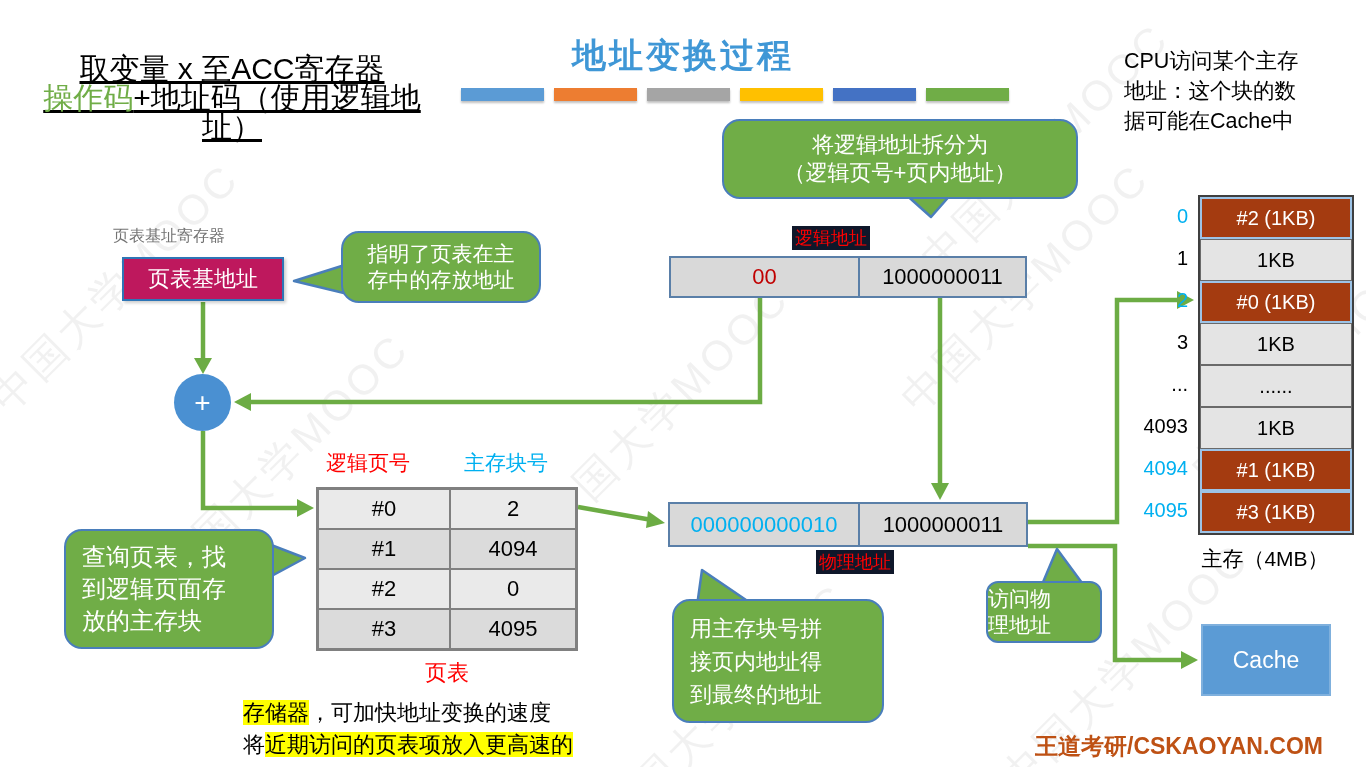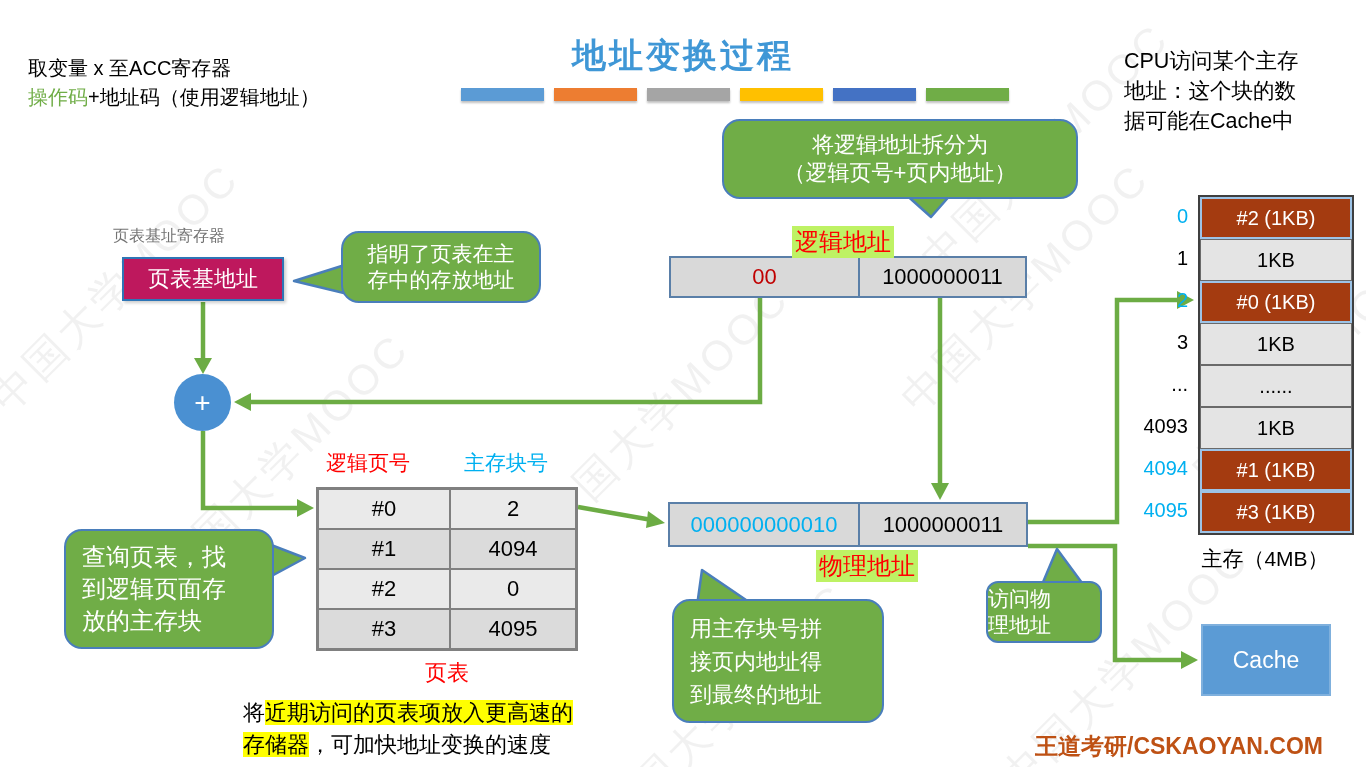--- a/index.html
+++ b/index.html
@@ -16,22 +16,22 @@
   }
   
   #title{
     left:450px;top:33px;width:466px;text-align:center;
     font-size:34px;font-weight:bold;color:#3F97D6;letter-spacing:3px;z-index:4;
   }
   #bars{left:461px;top:88px;width:548px;height:13px;display:flex;gap:10px;z-index:4;}
   #bars .bar{flex:1;height:13px;box-shadow:0 2px 2px rgba(0,0,0,0.25);}
   
   #instr{
-    left:28px;top:54px;width:408px;text-align:left;color:#000;
-    font-size:20px;line-height:29px;z-index:4;
+    left:28px;top:54px;width:408px;text-align:center;color:#000;
+    font-size:30px;line-height:29px;z-index:4;text-decoration:underline;
   }
   #instr .green{color:#70AD47;font-weight:bold;}
   #instr .green-n{color:#70AD47;}
   #instr .red{color:#C00000;font-weight:bold;}
   #instr .bold{font-weight:bold;}
   
   #cpu-note{
     left:1124px;top:46px;width:244px;font-size:21.5px;line-height:30px;color:#000;z-index:4;
   }
   
@@ -51,21 +51,21 @@
   .addrbox{
     position:absolute;display:flex;z-index:3;border:2px solid #5A7FA8;background:#D9D9D9;
     box-sizing:border-box;
   }
   .addrbox .cell{
     display:flex;align-items:center;justify-content:center;font-size:22px;box-sizing:border-box;
   }
   .addrbox .c1{width:189px;border-right:2px solid #5A7FA8;}
   .addrbox .c2{flex:1;}
   .ylabel{
-    position:absolute;background:#bef264;color:#FF0000;font-size:24px;z-index:4;
+    position:absolute;background:#0f172a;color:#FF0000;font-size:18px;z-index:4;
     padding:0 3px;white-space:nowrap;
   }
   
   #plus{
     left:174px;top:374px;width:57px;height:57px;border-radius:50%;
     background:#4A90D2;color:#fff;font-size:28px;display:flex;align-items:center;
     justify-content:center;z-index:3;
   }
   
   #ptable{
@@ -258,17 +258,17 @@
   <div class="mc">......</div>
   <div class="mc">1KB</div>
   <div class="mc block">#1 (1KB)</div>
   <div class="mc block">#3 (1KB)</div>
 </div>
 <div id="mem-caption" class="abs">主存（4MB）</div>
 
 <div id="cache" class="abs">Cache</div>
 
 <div id="footnote" class="abs">
+  <div><span class="hl">存储器</span><span>，可加快地址变换的速度</span></div>
   <div><span>将</span><span class="hl">近期访问的页表项放入更高速的</span></div>
-  <div><span class="hl">存储器</span><span>，可加快地址变换的速度</span></div>
 </div>
 
 <div id="logo" class="abs">王道考研/CSKAOYAN.COM</div>
 
 </body></html>

